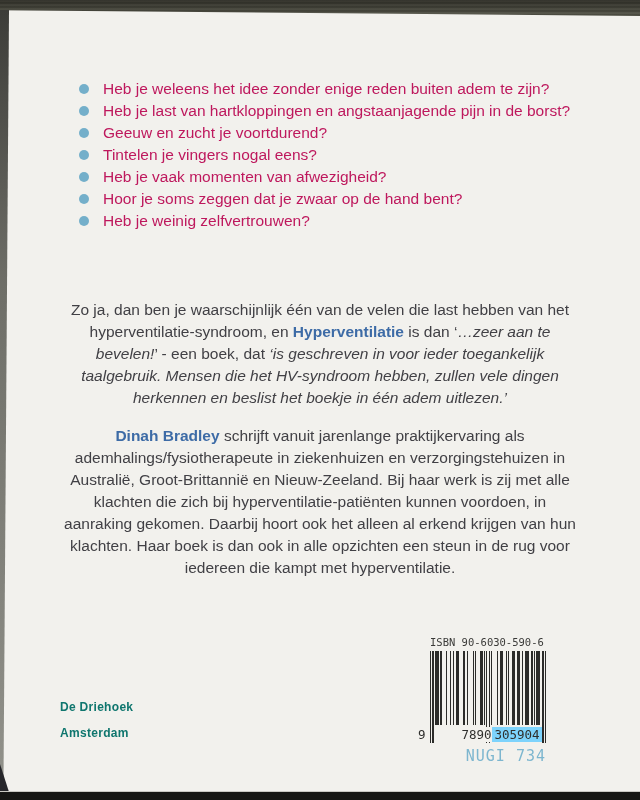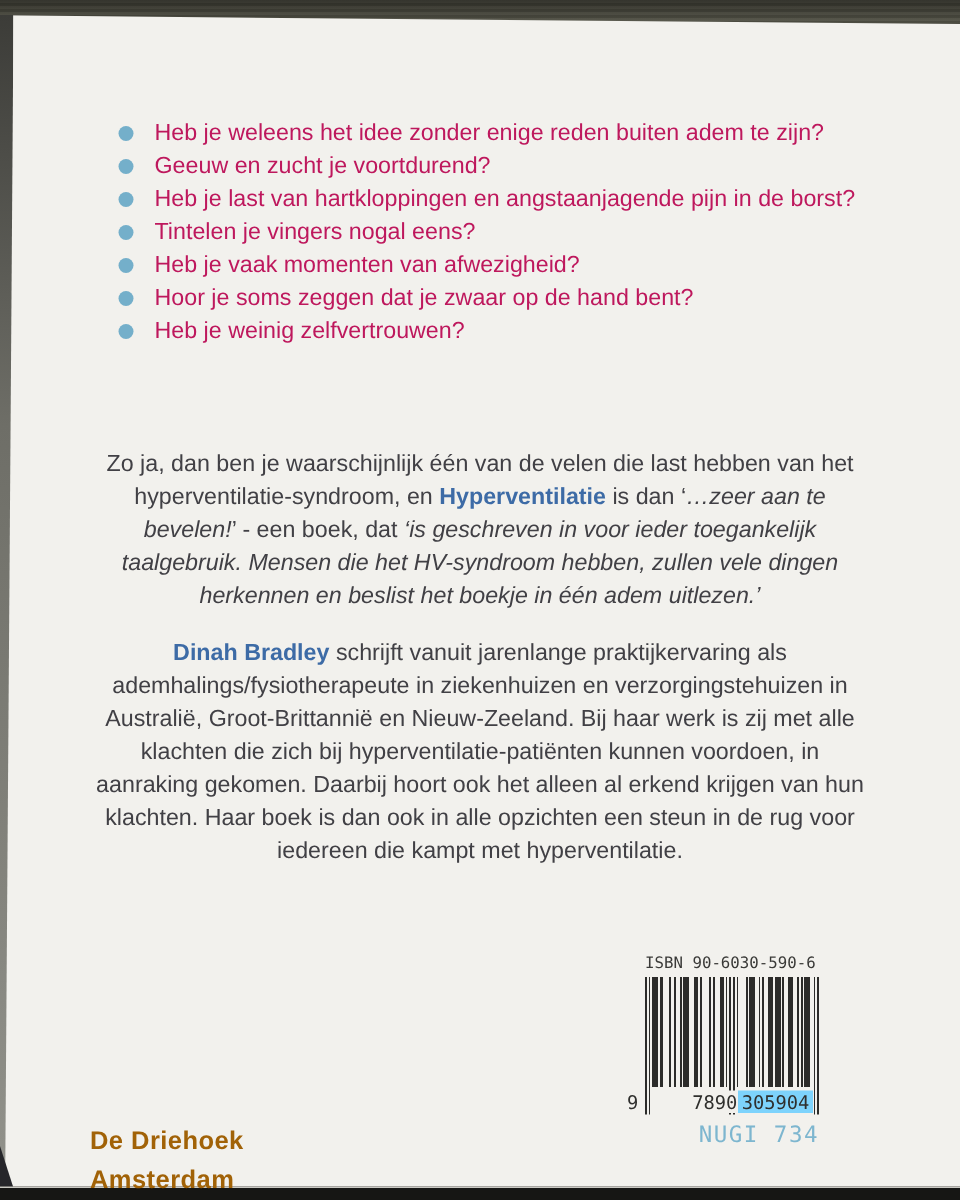--- a/index.html
+++ b/index.html
@@ -46,22 +46,22 @@
   .para{
     position:absolute; left:58px; width:524px; margin:0;
     font-size:15.5px; line-height:22px; color:#414045;text-align:center;
   }
   .p1{top:299px;}
   .p2{top:425px;}
   .blue-bold{color:#3d6ba6; font-weight:bold;}
   .italic{font-style:italic;}
   
   .publisher{
-    position:absolute; left:60px; top:748px;
-    font-weight:bold; font-size:17px; line-height:26px; color:#a16207;
+    position:absolute; left:60px; top:694px;
+    font-weight:bold; font-size:12px; line-height:26px; color:#0f766e;
     letter-spacing:.3px;
   }
   
   .barcode-block{position:absolute; left:430px; top:636px; width:116px;}
   .isbn{
     font-family:"DejaVu Sans Mono", monospace; font-size:10.5px;
     color:#3a3a38; text-align:left; white-space:nowrap; letter-spacing:0;
     margin-bottom:3px;
   }
   .barcode-svg{display:block; width:116px; height:92px; fill:#2c2c2a;}
@@ -83,22 +83,22 @@
 
 <div class="photo">
 
   <div class="pages-top"></div>
   <div class="edge-left"></div>
   <div class="corner-shadow"></div>
   <div class="edge-bottom"></div>
 
   <ul class="bullets">
     <li><span class="dot"></span><span>Heb je weleens het idee zonder enige reden buiten adem te zijn?</span></li>
+    <li><span class="dot"></span><span>Heb je last van hartkloppingen en angstaanjagende pijn in de borst?</span></li>
     <li><span class="dot"></span><span>Geeuw en zucht je voortdurend?</span></li>
-    <li><span class="dot"></span><span>Heb je last van hartkloppingen en angstaanjagende pijn in de borst?</span></li>
     <li><span class="dot"></span><span>Tintelen je vingers nogal eens?</span></li>
     <li><span class="dot"></span><span>Heb je vaak momenten van afwezigheid?</span></li>
     <li><span class="dot"></span><span>Hoor je soms zeggen dat je zwaar op de hand bent?</span></li>
     <li><span class="dot"></span><span>Heb je weinig zelfvertrouwen?</span></li>
   </ul>
 
   <p class="para p1"><span>Zo ja, dan ben je waarschijnlijk één van de velen die last hebben van het hyperventilatie-syndroom, en </span><span class="blue-bold">Hyperventilatie</span><span> is dan ‘</span><span class="italic">…zeer aan te bevelen!</span><span>’ - een boek, dat </span><span class="italic">‘is geschreven in voor ieder toegankelijk taalgebruik. Mensen die het HV-syndroom hebben, zullen vele dingen herkennen en beslist het boekje in één adem uitlezen.’</span></p>
 
   <p class="para p2"><span class="blue-bold">Dinah Bradley</span><span> schrijft vanuit jarenlange praktijkervaring als ademhalings/fysiotherapeute in ziekenhuizen en verzorgingstehuizen in Australië, Groot-Brittannië en Nieuw-Zeeland. Bij haar werk is zij met alle klachten die zich bij hyperventilatie-patiënten kunnen voordoen, in aanraking gekomen. Daarbij hoort ook het alleen al erkend krijgen van hun klachten. Haar boek is dan ook in alle opzichten een steun in de rug voor iedereen die kampt met hyperventilatie.</span></p>
 

